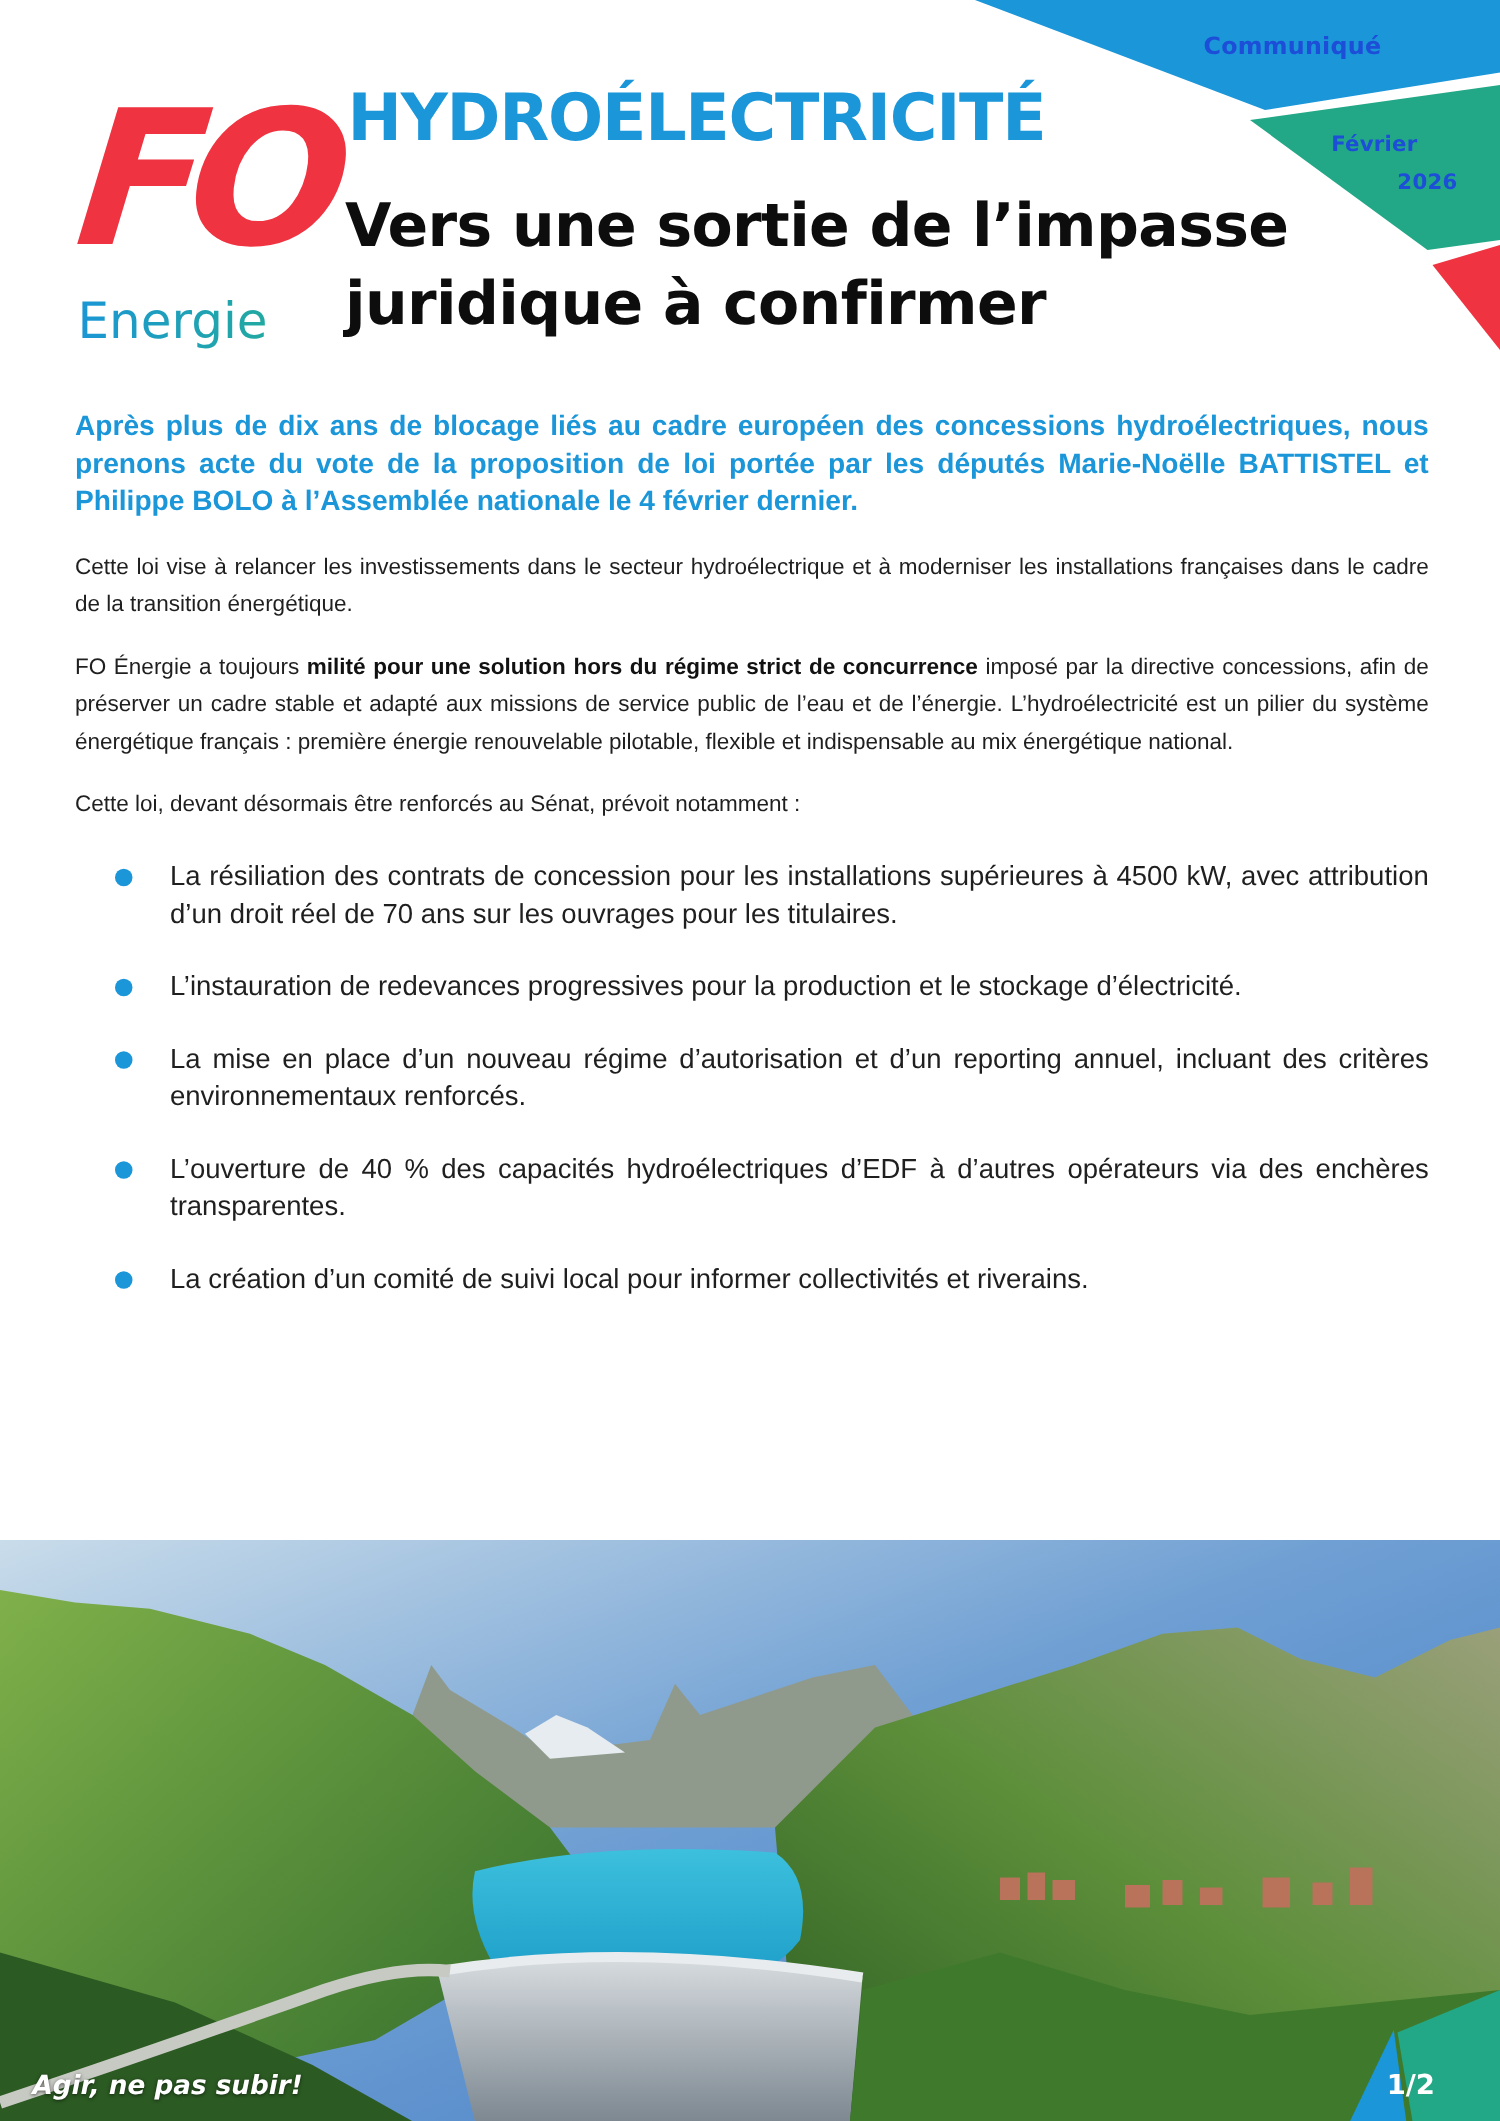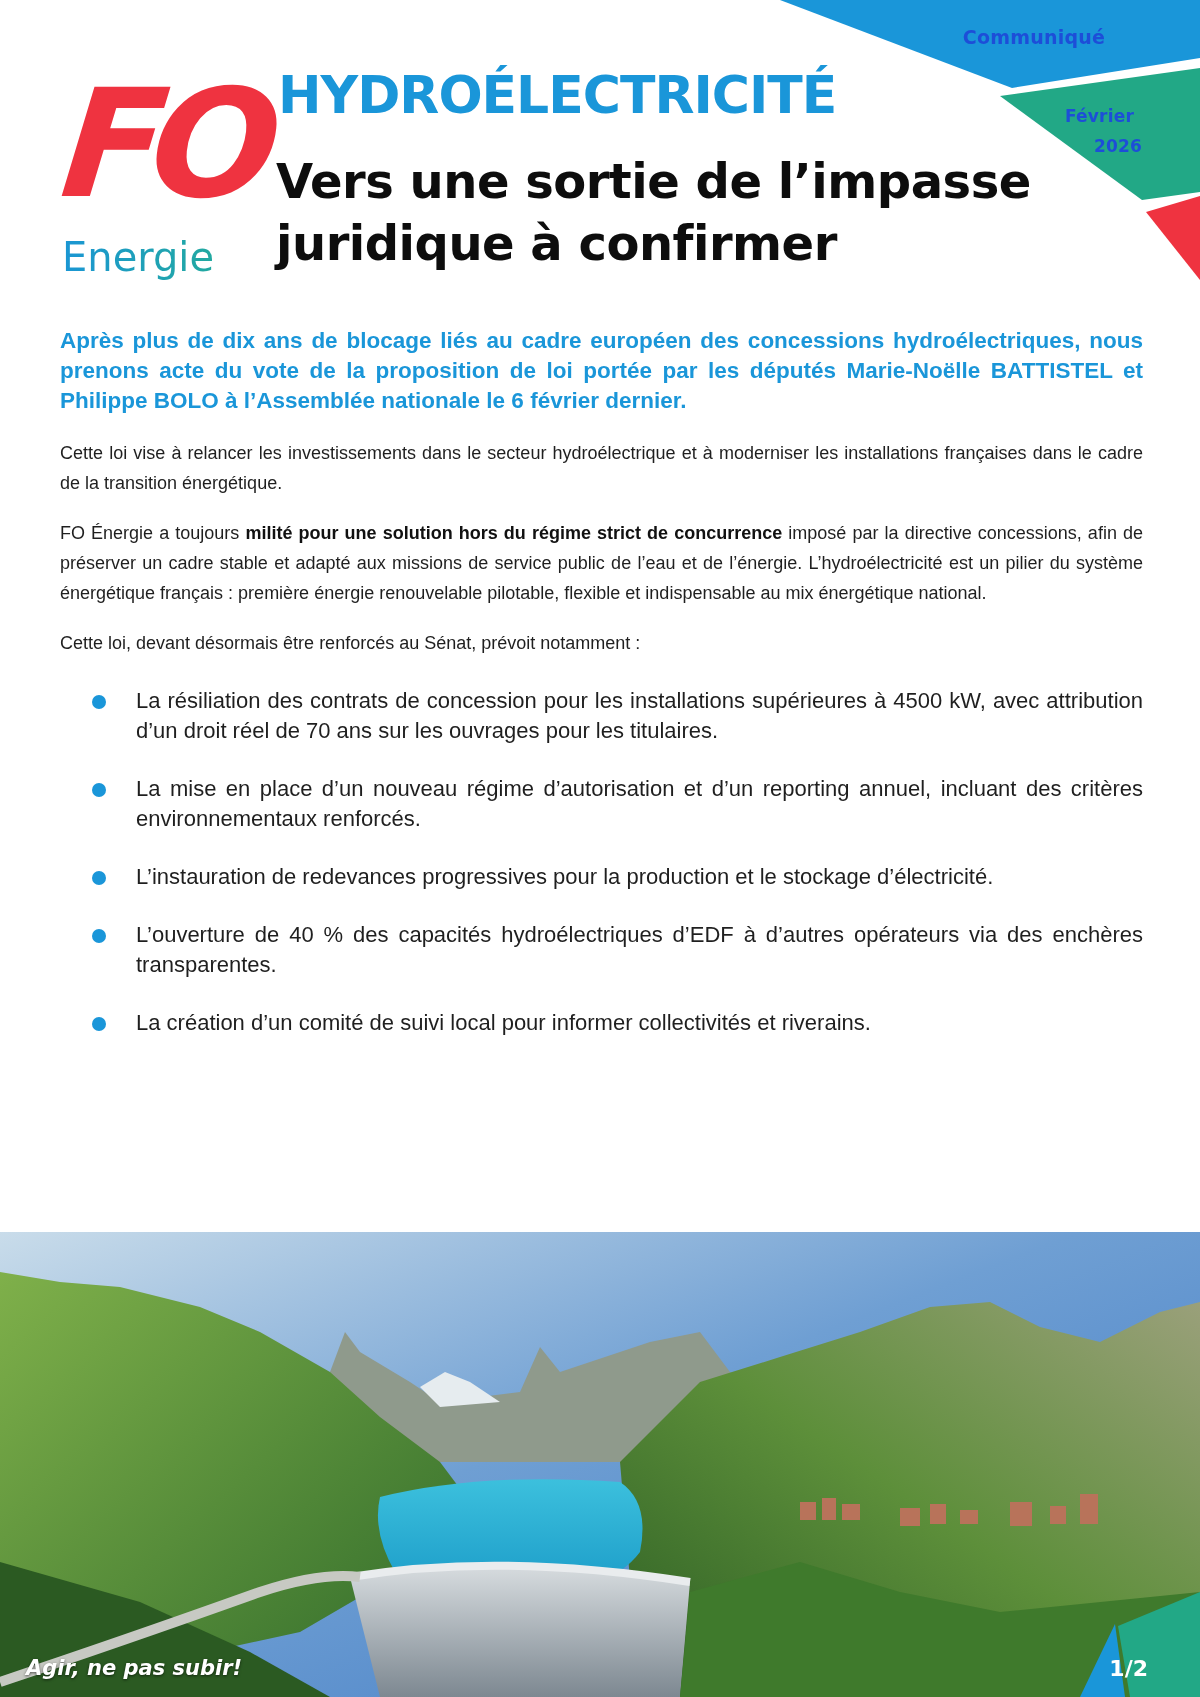--- a/index.html
+++ b/index.html
@@ -8,21 +8,21 @@
 
     
     .corner-shapes { position: absolute; top: 0; right: 0; width: 420px; height: 280px; }
     .corner-shapes svg { width: 100%; height: 100%; display: block; }
     .corner-label {
       position: absolute; color: #1d4ed8; font-weight: bold;
       font-family: "DejaVu Sans", sans-serif; letter-spacing: 0.2px;
     }
     .label-communique { top: 26px; right: 95px; font-size: 19px; }
     .label-month { top: 106px; right: 66px; font-size: 17px; text-align: right; }
-    .label-year { top: 136px; right: 58px; font-size: 17px; text-align: left; }
+    .label-year { top: 136px; right: 34px; font-size: 17px; text-align: left; }
 
     
     .logo { position: absolute; left: 60px; top: 64px; width: 180px; height: 220px; }
     .logo-fo {
       position: absolute; left: 4px; top: 0; font-family: "DejaVu Sans", sans-serif;
       font-weight: bold; font-style: italic; font-size: 150px; line-height: 160px;
       color: #ef3340; letter-spacing: -14px; transform: skewX(-6deg);
     }
     .logo-energie {
       position: absolute; left: 2px; top: 170px; font-family: "DejaVu Sans", sans-serif;
@@ -95,39 +95,39 @@
   <div class="logo-energie">Energie</div>
 </div>
 
 <h1 class="title-kicker">HYDROÉLECTRICITÉ</h1>
 <h2 class="title-main">
   <span>Vers une sortie de l’impasse</span><br>
   <span>juridique à confirmer</span>
 </h2>
 
 <div class="content">
-  <p class="lead">Après plus de dix ans de blocage liés au cadre européen des concessions hydroélectriques, nous prenons acte du vote de la proposition de loi portée par les députés Marie-Noëlle BATTISTEL et Philippe BOLO à l’Assemblée nationale le 6 février dernier.</p>
+  <p class="lead">Après plus de dix ans de blocage liés au cadre européen des concessions hydroélectriques, nous prenons acte du vote de la proposition de loi portée par les députés Marie-Noëlle BATTISTEL et Philippe BOLO à l’Assemblée nationale le 4 février dernier.</p>
   <p class="para">Cette loi vise à relancer les investissements dans le secteur hydroélectrique et à moderniser les installations françaises dans le cadre de la transition énergétique.</p>
   <p class="para">
     <span>FO Énergie a toujours </span><b>milité pour une solution hors du régime strict de concurrence</b><span> imposé par la directive concessions, afin de préserver un cadre stable et adapté aux missions de service public de l’eau et de l’énergie. L’hydroélectricité est un pilier du système énergétique français : première énergie renouvelable pilotable, flexible et indispensable au mix énergétique national.</span>
   </p>
   <p class="para">Cette loi, devant désormais être renforcés au Sénat, prévoit notamment :</p>
 
   <ul class="bullets">
     <li class="bullet">
       <span class="bullet-dot"></span>
       <span>La résiliation des contrats de concession pour les installations supérieures à 4500 kW, avec attribution d’un droit réel de 70 ans sur les ouvrages pour les titulaires.</span>
     </li>
     <li class="bullet">
       <span class="bullet-dot"></span>
+      <span>L’instauration de redevances progressives pour la production et le stockage d’électricité.</span>
+    </li>
+    <li class="bullet">
+      <span class="bullet-dot"></span>
       <span>La mise en place d’un nouveau régime d’autorisation et d’un reporting annuel, incluant des critères environnementaux renforcés.</span>
-    </li>
-    <li class="bullet">
-      <span class="bullet-dot"></span>
-      <span>L’instauration de redevances progressives pour la production et le stockage d’électricité.</span>
     </li>
     <li class="bullet">
       <span class="bullet-dot"></span>
       <span>L’ouverture de 40 % des capacités hydroélectriques d’EDF à d’autres opérateurs via des enchères transparentes.</span>
     </li>
     <li class="bullet">
       <span class="bullet-dot"></span>
       <span>La création d’un comité de suivi local pour informer collectivités et riverains.</span>
     </li>
   </ul>

